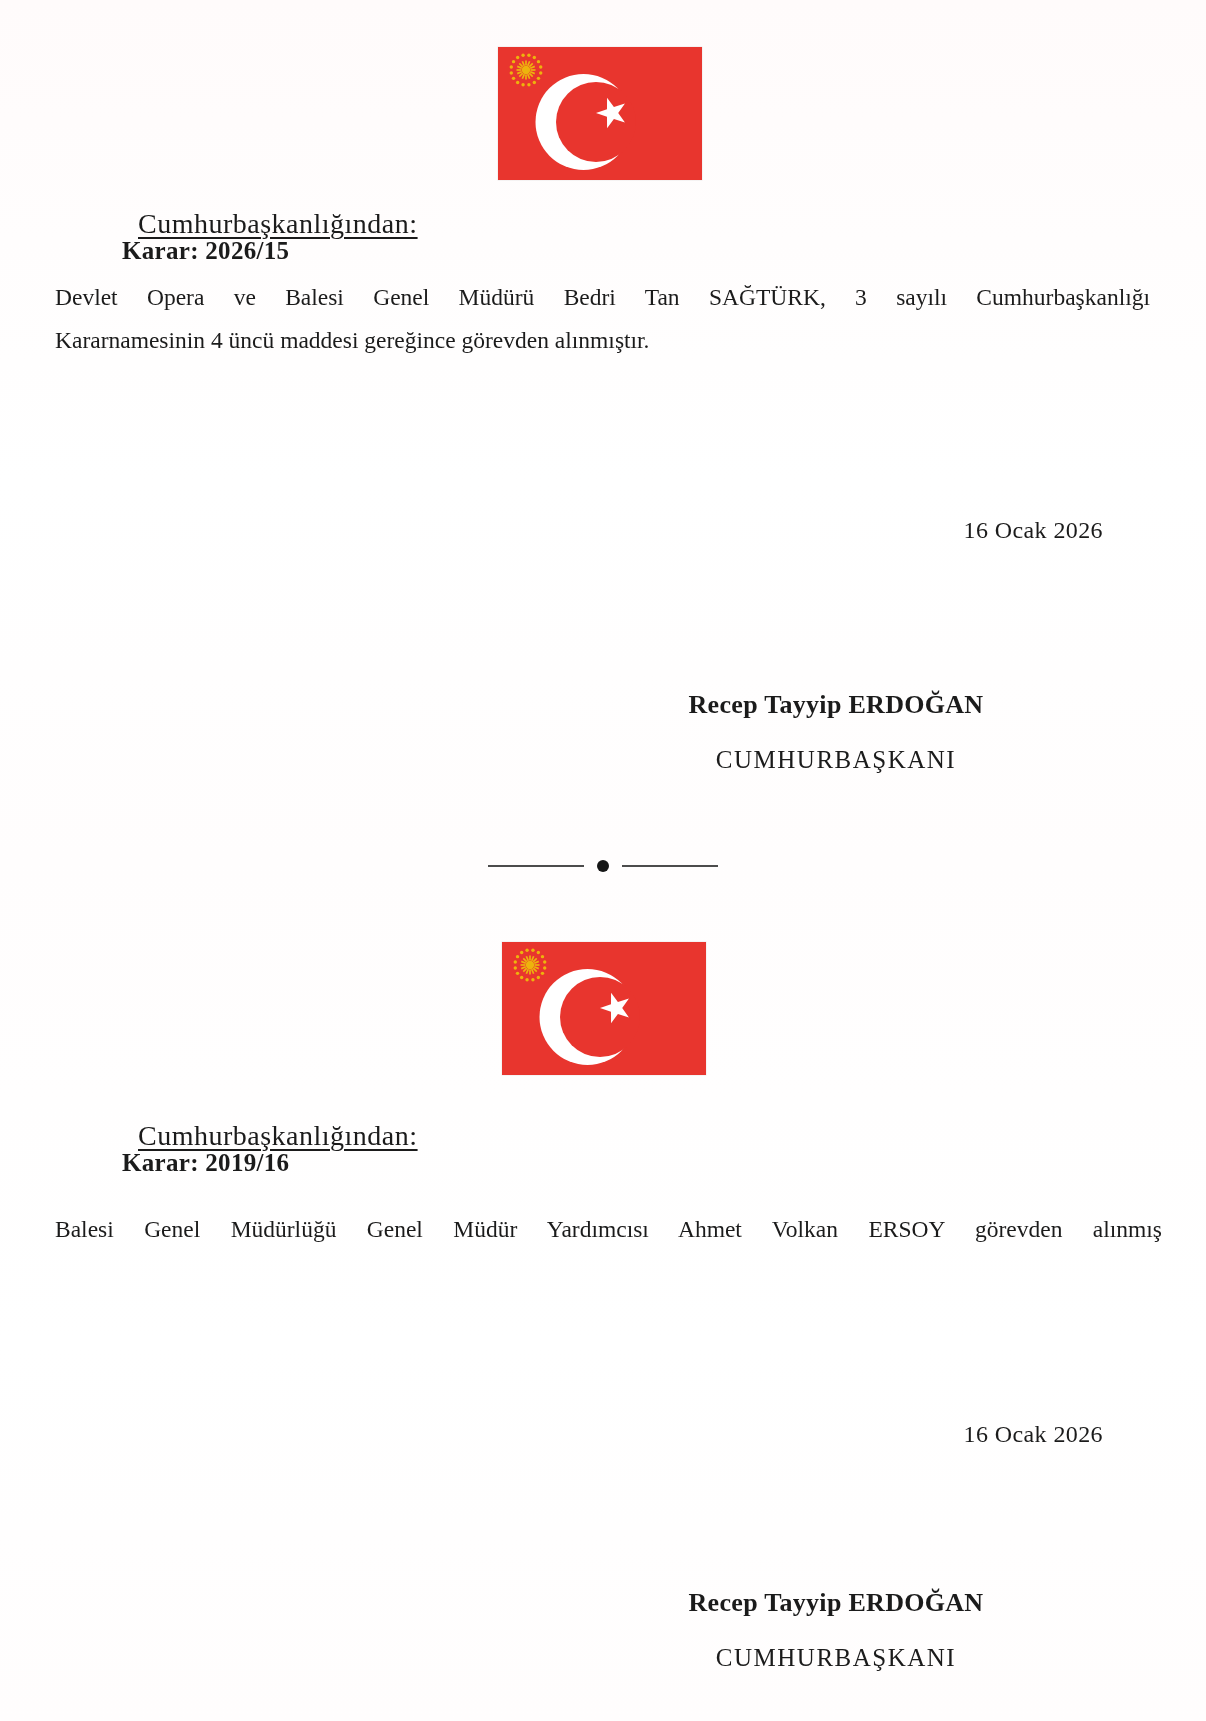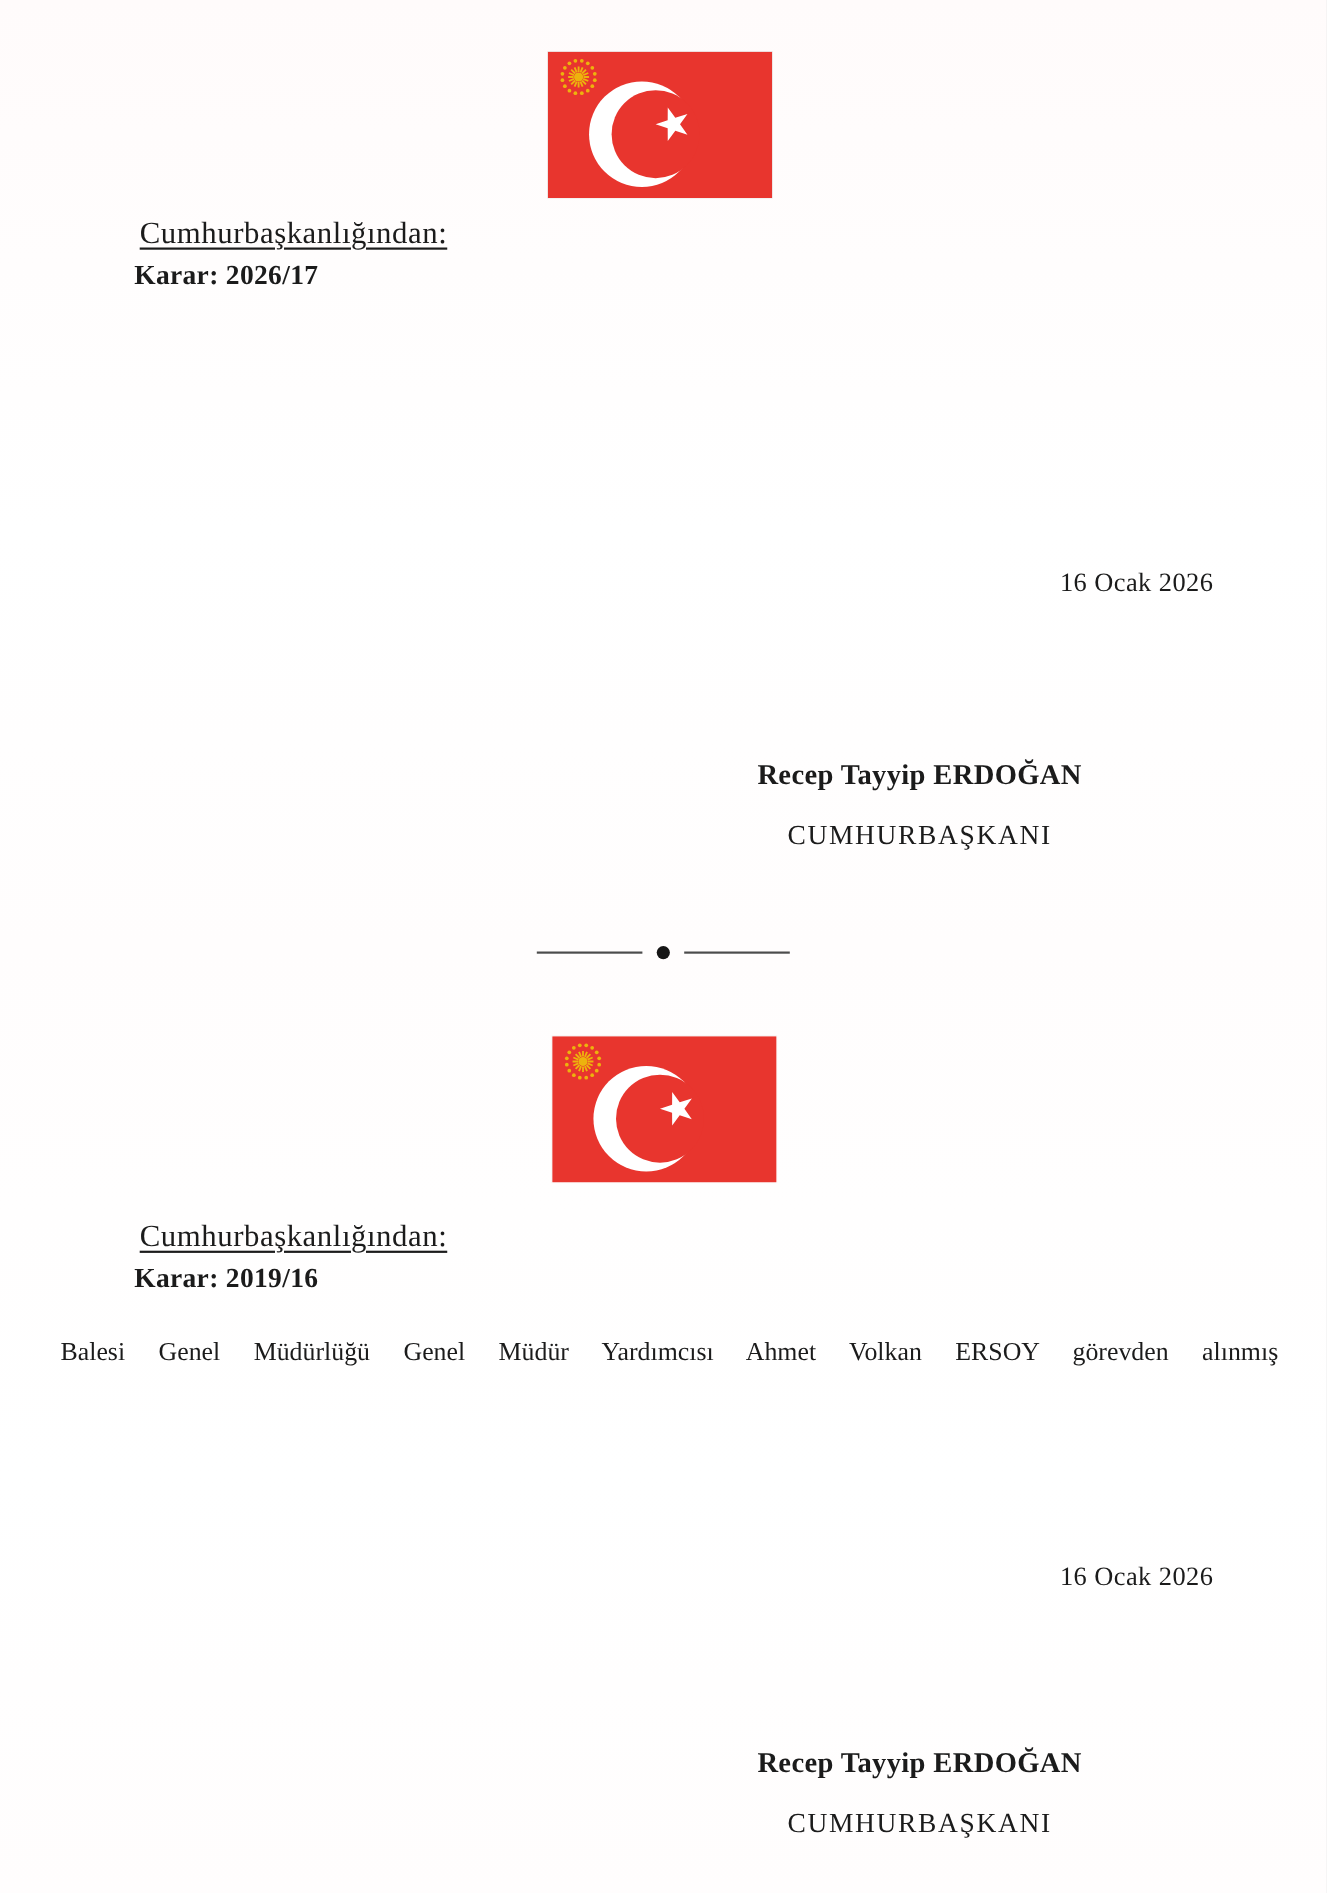--- a/index.html
+++ b/index.html
@@ -14,21 +14,21 @@
     background:linear-gradient(180deg,#fffbfb 0%,#ffffff 28%,#fffdfd 50%,#ffffff 78%,#fffdfd 100%);
     color:var(--text,#1b1b1b);
     overflow:hidden;
   }
   .flag{position:absolute;width:204px;height:133px;box-shadow:0 0 0 0.5px rgba(0,0,0,0.08);}
   .flag svg{display:block;width:100%;height:100%;}
   .flag-1{left:498px;top:47px;}
   .flag-2{left:502px;top:942px;}
 
   .issuer-heading{
-    position:absolute;left:122px;margin:5px;
+    position:absolute;left:122px;margin:16px;
     font-size:28px;font-weight:400;
     text-decoration:underline;
     text-decoration-thickness:2px;
     text-underline-offset:4px;
     letter-spacing:0.5px;
   }
   .heading-1{top:192px;}
   .heading-2{top:1104px;}
 
   .decision-no{
@@ -107,22 +107,26 @@
           <circle cx="-2.9263548302419298" cy="-14.711779206048455" r="1.7" fill="#edb30d"></circle>
           <circle cx="2.9263548302419244" cy="-14.711779206048456" r="1.7" fill="#edb30d"></circle>
           <circle cx="8.333553495294028" cy="-12.472044184538182" r="1.7" fill="#edb30d"></circle>
           <circle cx="12.472044184538179" cy="-8.333553495294034" r="1.7" fill="#edb30d"></circle>
           <circle cx="14.711779206048455" cy="-2.9263548302419307" r="1.7" fill="#edb30d"></circle>
         </g>
     </svg>
   </div>
 
   <h1 class="issuer-heading heading-1">Cumhurbaşkanlığından:</h1>
-  <div class="decision-no decision-1">Karar: 2026/17</div>
+  <div class="decision-no decision-1">Karar: 2026/15</div>
 
+  <div class="decree-body body-1">
+    <div class="jline">Devlet Opera ve Balesi Genel Müdürü Bedri Tan SAĞTÜRK, 3 sayılı Cumhurbaşkanlığı</div>
+    <div class="lline">Kararnamesinin 4 üncü maddesi gereğince görevden alınmıştır.</div>
+  </div>
 
   <div class="decree-date date-1">16 Ocak 2026</div>
 
   <div class="signature sig-1">
     <div class="sig-name">Recep Tayyip ERDOĞAN</div>
     <div class="sig-title">CUMHURBAŞKANI</div>
   </div>
 
   <div class="divider">
     <span class="dline"></span>

